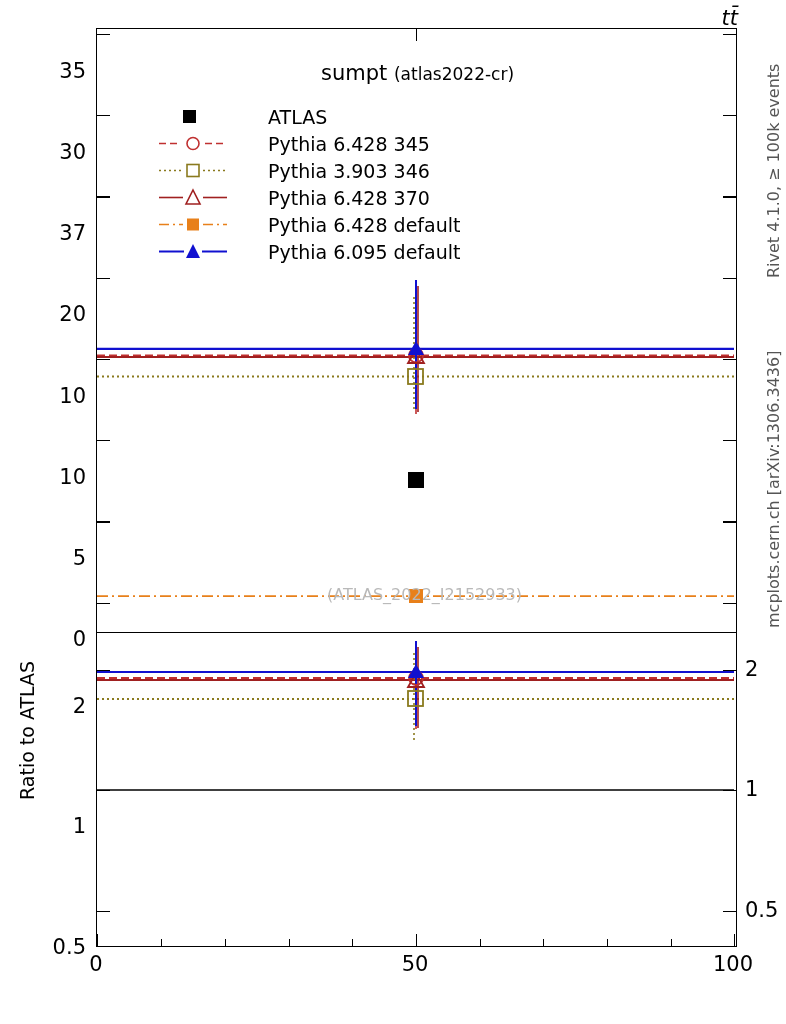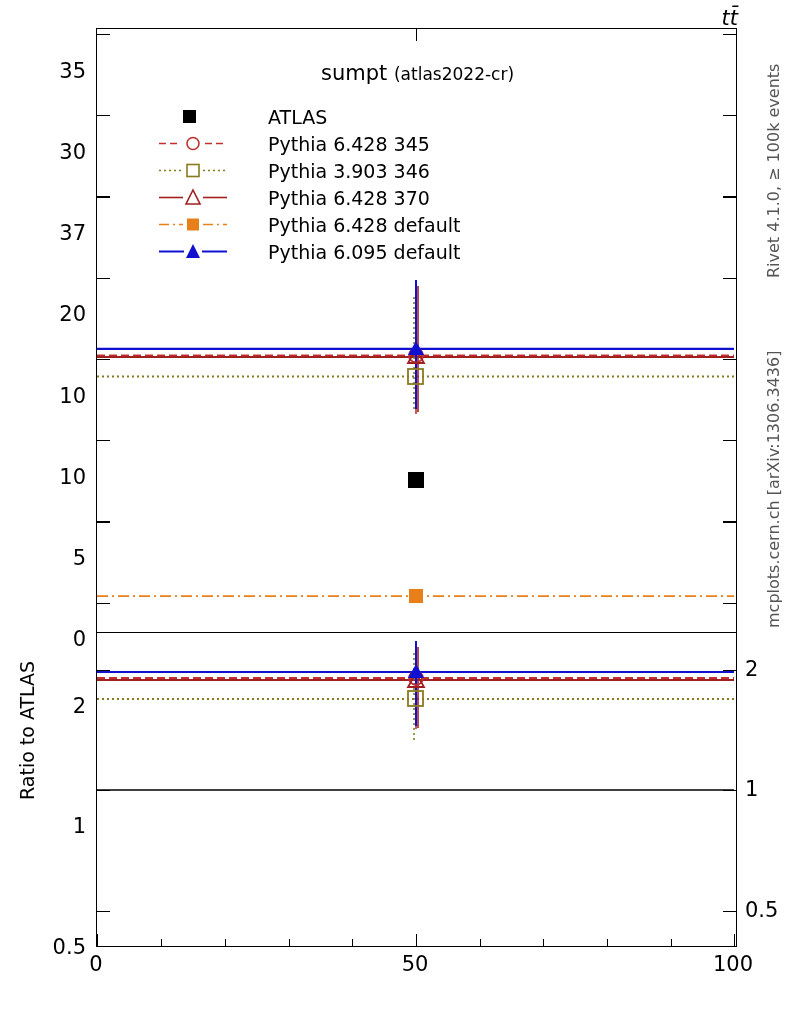--- a/index.html
+++ b/index.html
@@ -175,20 +175,21 @@
 
       <rect x="311" y="340" width="15" height="15" fill="none" stroke="#8a7a1e" stroke-width="1.8"></rect>
       <circle cx="319" cy="326.4" r="7" fill="none" stroke="#c03030" stroke-width="1.8"></circle>
       <polygon points="319,320 327,334 311,334" fill="none" stroke="#a02020" stroke-width="1.8"></polygon>
       <polygon points="319,312 327,326 311,326" fill="#1010d0"></polygon>
       <rect x="312" y="560" width="14" height="14" fill="#e8801a"></rect>
 
       <rect x="311" y="443" width="16" height="16" fill="#000"></rect>
     </svg>
 
+    <div class="txt" id="watermark" style="left:230px;top:556px;">(ATLAS_2022_I2152933)</div>
   </div>
 
   <div class="ylab" style="left:20px;top:590px;width:66px;">0</div>
   <div class="ylab" style="left:20px;top:509px;width:66px;">5</div>
   <div class="ylab" style="left:20px;top:428px;width:66px;">10</div>
   <div class="ylab" style="left:20px;top:347px;width:66px;">10</div>
   <div class="ylab" style="left:20px;top:265px;width:66px;">20</div>
   <div class="ylab" style="left:20px;top:184px;width:66px;">37</div>
   <div class="ylab" style="left:20px;top:103px;width:66px;">30</div>
   <div class="ylab" style="left:20px;top:22px;width:66px;">35</div>

